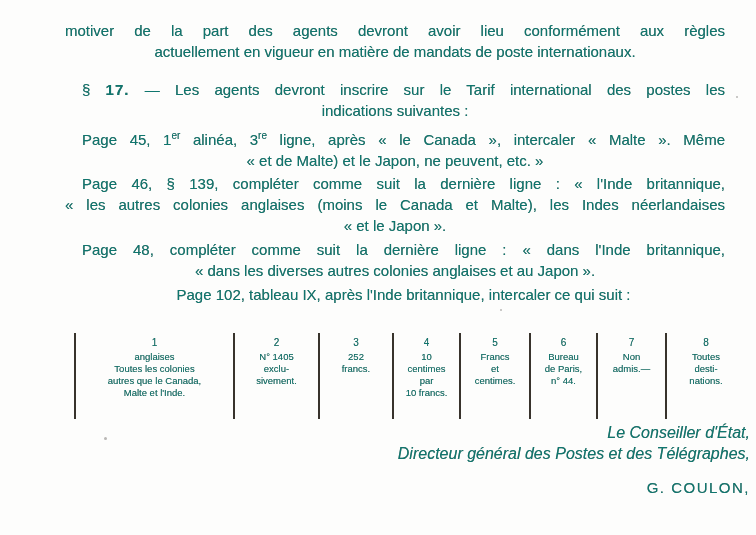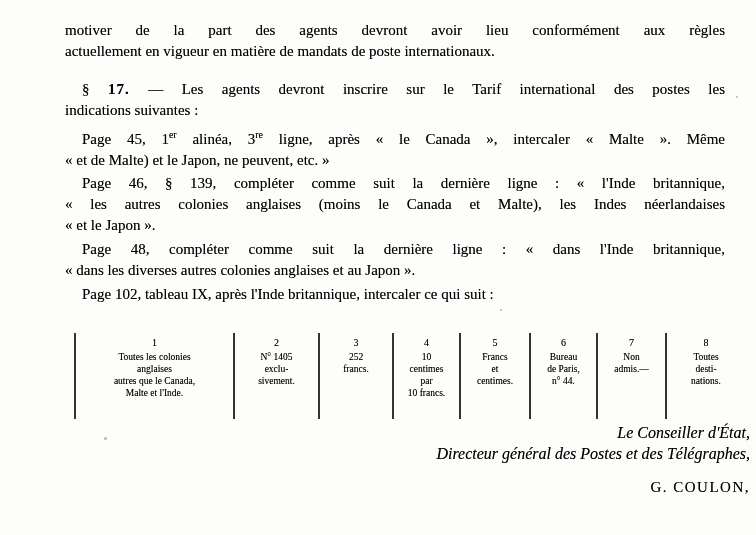--- a/index.html
+++ b/index.html
@@ -2,42 +2,42 @@
 <html><head>
 <meta charset="utf-8">
 <style>
   html, body { margin: 0; padding: 0; background: #ffffff; }
 
   .page {
     position: relative;
     width: 756px;
     height: 535px;
     background: #fdfdfc;
-    color: #000000;
-    font-family: Liberation Serif, serif;
+    color: #0f766e;
+    font-family: Liberation Sans, sans-serif;
     overflow: hidden;
     text-shadow: 0 0 0.5px rgba(42, 38, 32, 0.55);
   }
 
   
   .text-block {
     position: absolute;
     left: 65px;
     top: 20px;
     width: 660px;
     font-size: 15px;
     line-height: 21px;
   }
   .paragraph { margin: 0 0 2px 0; }
   [data-name="paragraph-section-17"] { margin-top: 17px; margin-bottom: 8px; }
   [data-name="paragraph-continuation"] { margin-bottom: 8px; }
   [data-name="paragraph-page-46"] { margin-bottom: 3px; }
   [data-name="paragraph-page-48"] { margin-bottom: 3px; }
 
-  .line { text-align: left; white-space: normal; }
+  .line { text-align: center; white-space: normal; }
   .line.just { text-align: justify; text-align-last: justify; }
   .line.indent { text-indent: 17px; }
   .line sup { font-size: 10px; line-height: 0; vertical-align: 6px; }
   .line .bold { font-weight: bold; letter-spacing: 1px; }
 
   
   .table-block {
     position: absolute;
     left: 74px;
     top: 333px;
@@ -120,22 +120,22 @@
       </div>
       <div class="paragraph" data-name="paragraph-page-102">
         <div class="line indent" data-name="text-line"><span data-name="text-segment">Page 102, tableau IX, après l'Inde britannique, intercaler ce qui suit :</span></div>
       </div>
     </div>
 
   <div class="table-block" data-name="insert-table">
       <div class="tsep" data-name="table-rule"></div>
       <div class="tcol" data-name="table-column-1" style="width: 157px;">
         <div class="tnum" data-name="column-number">1</div>
+        <div class="tline" data-name="cell-line">anglaises</div>
         <div class="tline" data-name="cell-line">Toutes les colonies</div>
-        <div class="tline" data-name="cell-line">anglaises</div>
         <div class="tline" data-name="cell-line">autres que le Canada,</div>
         <div class="tline" data-name="cell-line">Malte et l'Inde.</div>
       </div>
       <div class="tsep" data-name="table-rule"></div>
       <div class="tcol" data-name="table-column-2" style="width: 83px;">
         <div class="tnum" data-name="column-number">2</div>
         <div class="tline" data-name="cell-line">N° 1405</div>
         <div class="tline" data-name="cell-line">exclu-</div>
         <div class="tline" data-name="cell-line">sivement.</div>
       </div>

